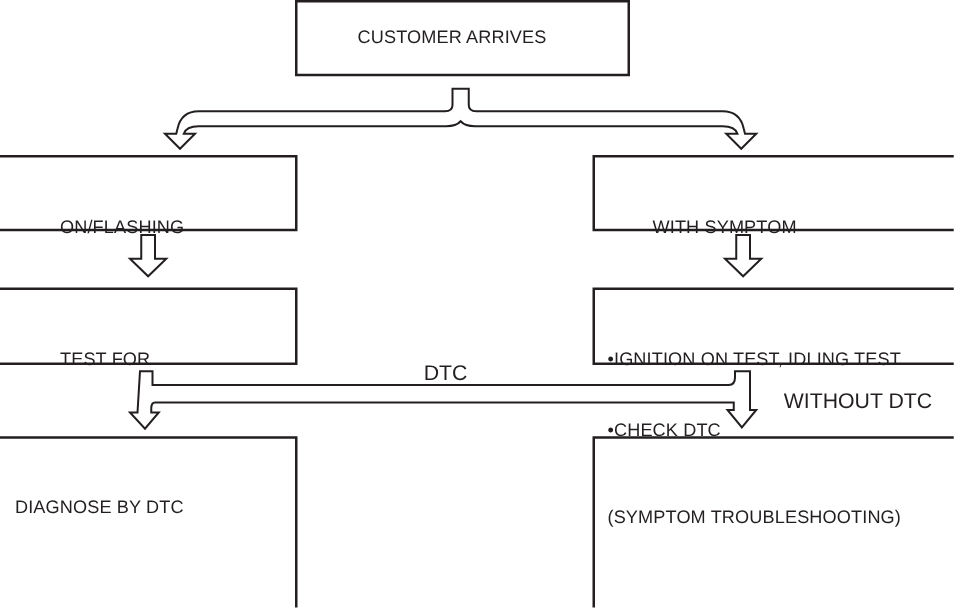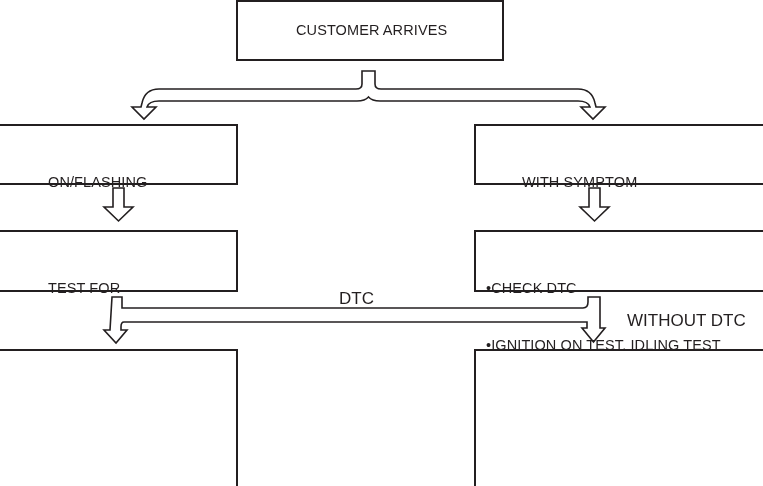--- a/index.html
+++ b/index.html
@@ -29,21 +29,21 @@
     <path d="M589,188 L600,188 L600,207 L609,207 L594.5,221 L580,207 L589,207 Z"></path>
 
     <path d="
       M112,297 L122,297 L122,308 L583,308 Q588,308 588,302 L588,297 L600,297
       L600,328 L605,328 L593.5,342 L582,328 L587,328 L587,322 L124,322
       Q121,322 121,327 L121,330 L127,330 L116,343 L104,330 L110,330 Z"></path>
   </g>
 </svg>
 
 <div class="box" style="left:236px; top:0px; width:268px; height:61px;">
-  <span class="txt" style="left:58px; top:19px;">CUSTOMER ARRIVES</span>
+  <span class="txt" style="left:48px; top:19px;">CUSTOMER ARRIVES</span>
 </div>
 
 <div class="box" style="left:-2px; top:124px; width:240px; height:61px;">
   <div class="txt" style="left:48px; top:9px;">
     <span class="line">ON/FLASHING</span>
   </div>
 </div>
 
 <div class="box" style="left:474px; top:124px; width:292px; height:61px;">
   <div class="txt" style="left:46px; top:9px;">
@@ -52,36 +52,38 @@
 </div>
 
 <div class="box" style="left:-2px; top:230px; width:240px; height:62px;">
   <div class="txt" style="left:48px; top:9px;">
     <span class="line">TEST FOR</span>
   </div>
 </div>
 
 <div class="box" style="left:474px; top:230px; width:292px; height:62px;">
   <div class="txt" style="left:10px; top:9px;">
+    <span class="line">•IGNITION ON TEST, IDLING TEST</span>
     <span class="line">•CHECK DTC</span>
-    <span class="line">•IGNITION ON TEST, IDLING TEST</span>
   </div>
 </div>
 
 <span class="lbl" style="left:339px; top:289px;">DTC</span>
 <span class="lbl" style="left:627px; top:311px;">WITHOUT DTC</span>
 
 <div class="box" style="left:-2px; top:349px; width:240px; height:140px;">
   <div class="txt" style="left:12px; top:8px;">
+    <span class="line">DIAGNOSE BY DTC</span>
     
     
     
     
   </div>
 </div>
 
 <div class="box" style="left:474px; top:349px; width:292px; height:140px;">
   <div class="txt" style="left:10px; top:16px;">
+    <span class="line">(SYMPTOM TROUBLESHOOTING)</span>
     
     
     
   </div>
 </div>
 
 </body></html>

